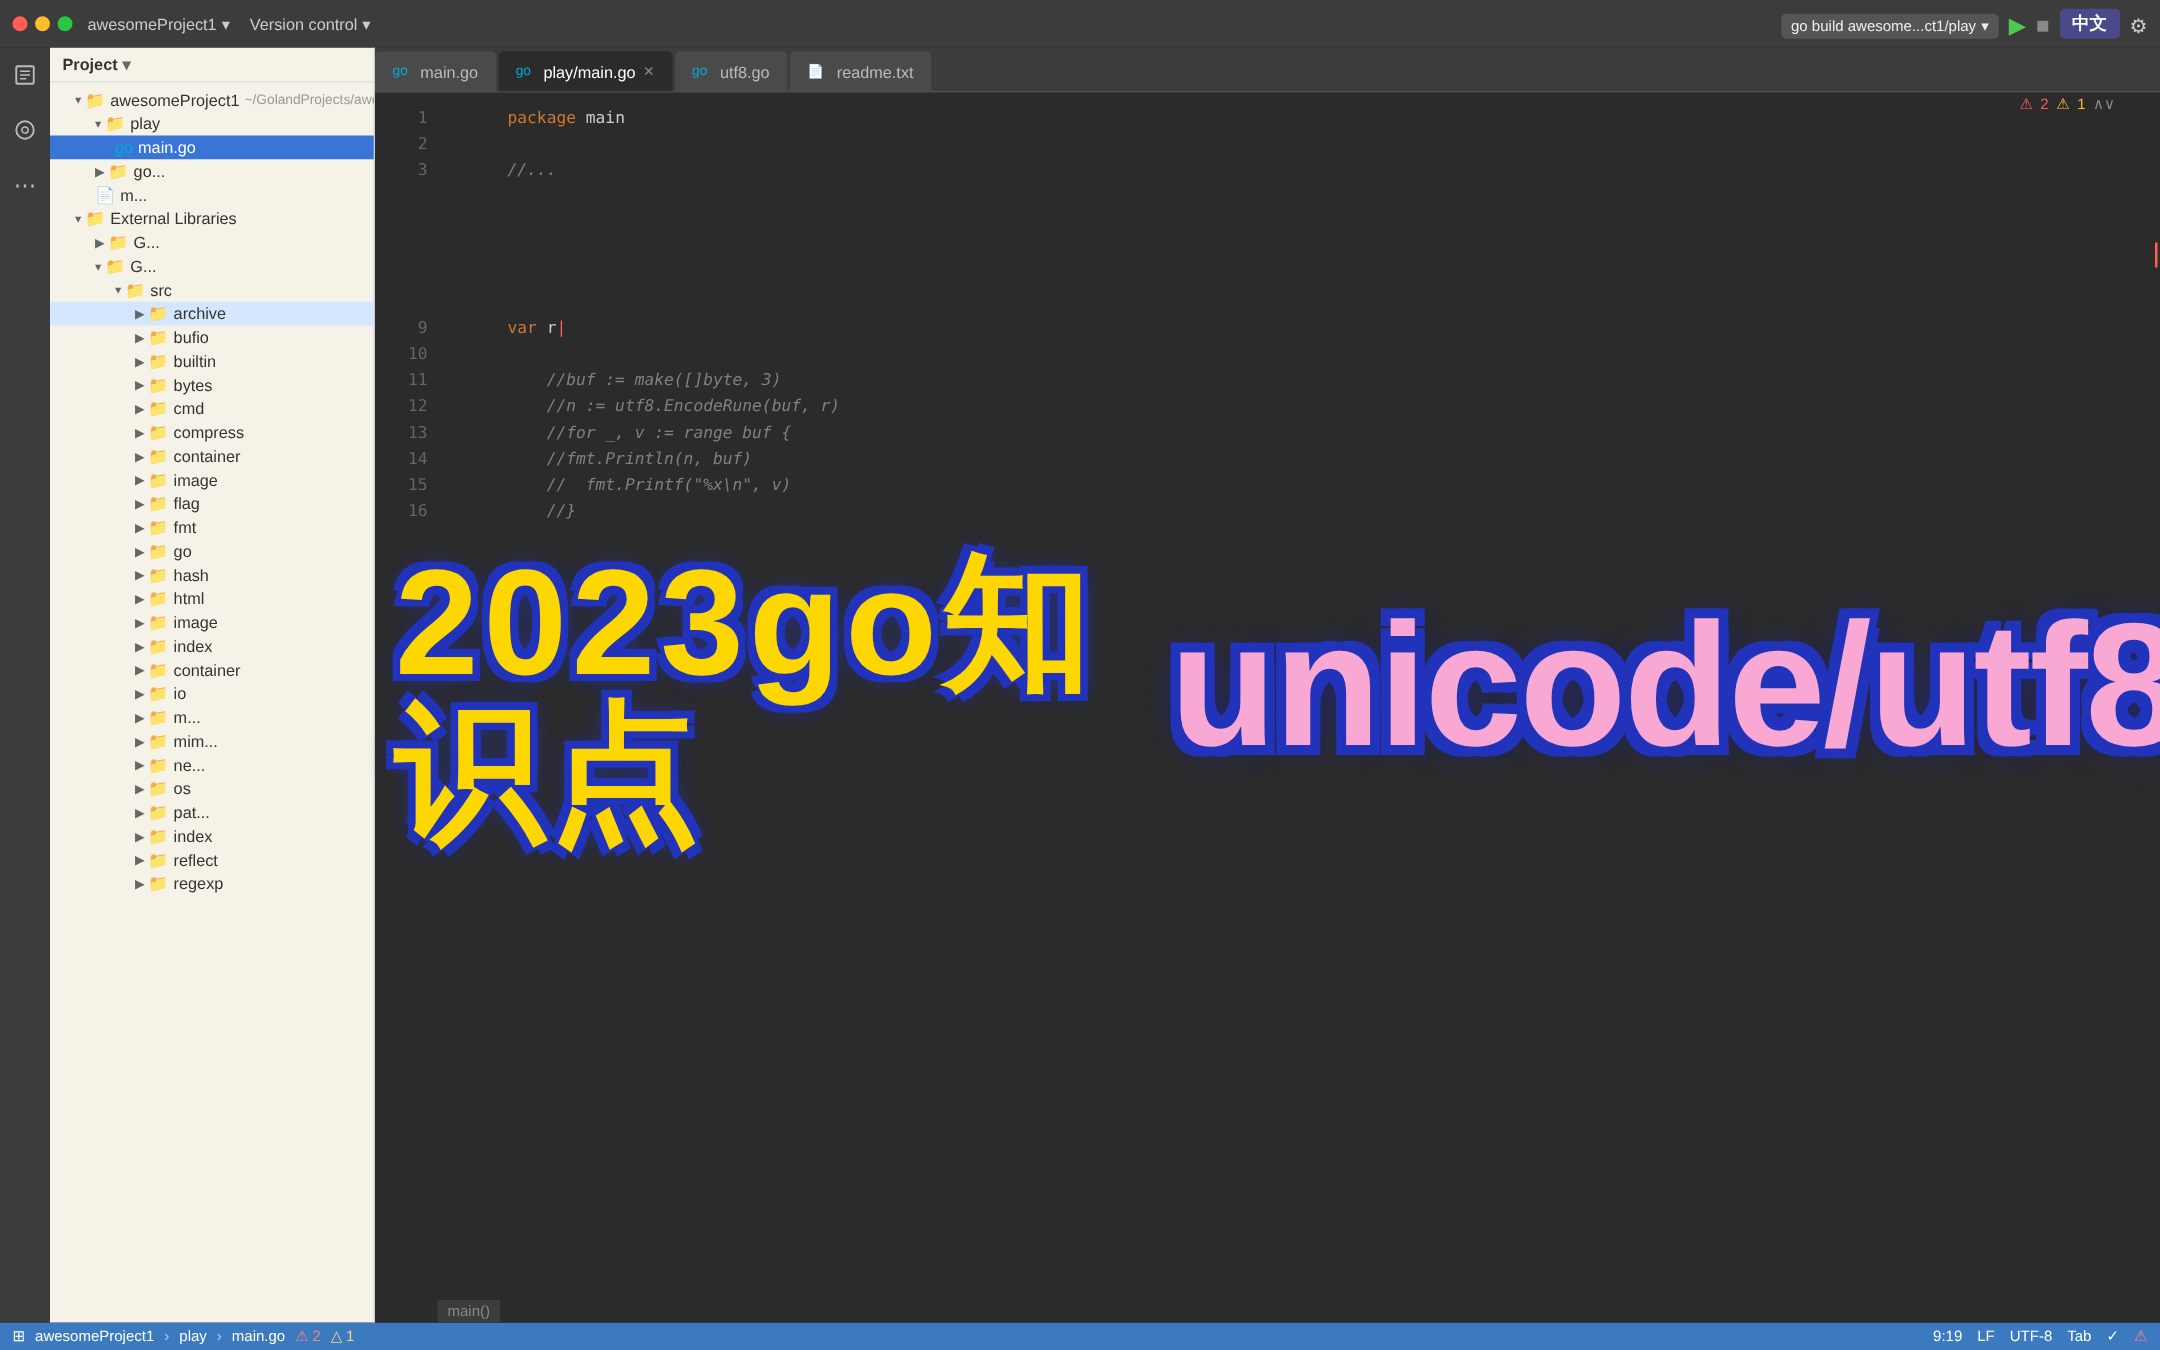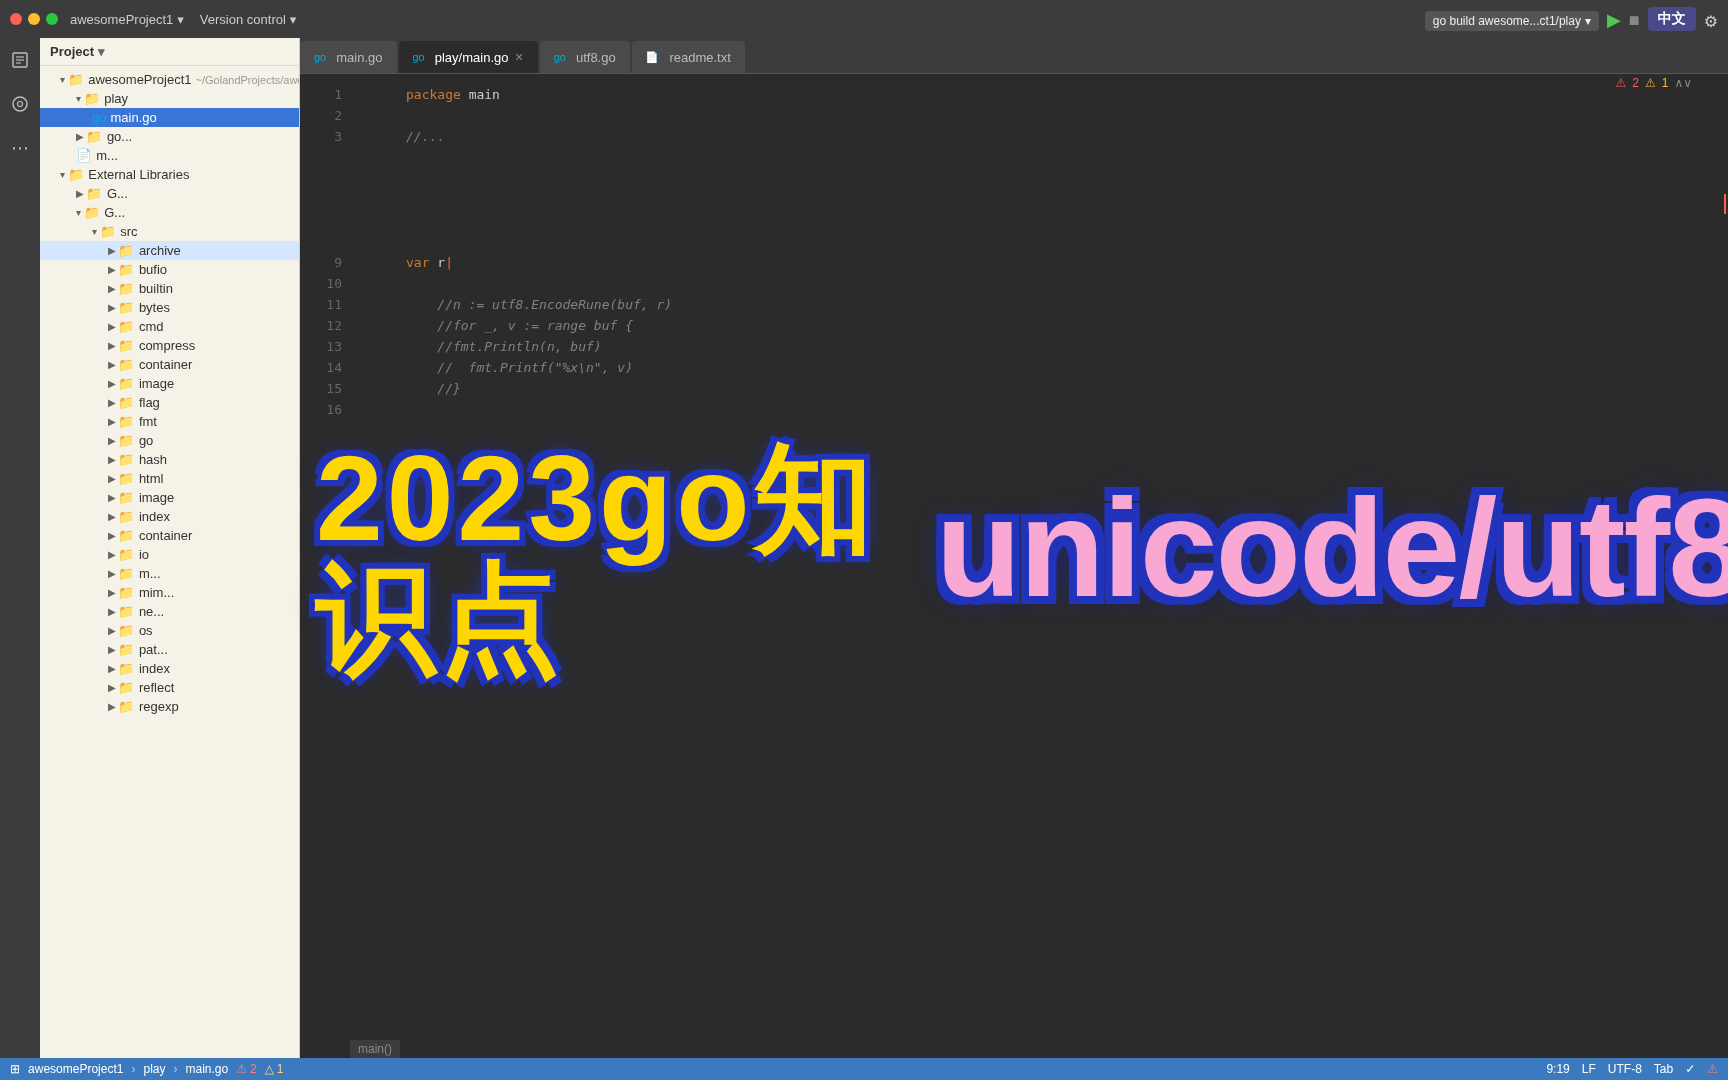--- a/index.html
+++ b/index.html
@@ -670,20 +670,21 @@
         <div class="code-line"><span class="kw">package</span> <span style="color:#ccc;">main</span></div>
         <div class="code-line">&nbsp;</div>
         <div class="code-line"><span class="comment">//...</span></div>
         <div class="code-line">&nbsp;</div>
         <div class="code-line">&nbsp;</div>
         <div class="code-line">&nbsp;</div>
         <div class="code-line">&nbsp;</div>
         <div class="code-line">&nbsp;</div>
         <div class="code-line"><span class="kw">var</span> r<span style="color:#ff5f57;">|</span></div>
         <div class="code-line">&nbsp;</div>
+        <div class="code-line"><span class="comment">    //buf := make([]byte, 3)</span></div>
         <div class="code-line"><span class="comment">    //n := utf8.EncodeRune(buf, r)</span></div>
         <div class="code-line"><span class="comment">    //for _, v := range buf {</span></div>
         <div class="code-line"><span class="comment">    //fmt.Println(n, buf)</span></div>
         <div class="code-line"><span class="comment">    //  fmt.Printf("%x\n", v)</span></div>
         <div class="code-line"><span class="comment">    //}</span></div>
       </div>
       <div class="scrollbar-right">
         <div class="scrollbar-marker"></div>
       </div>
     </div>

